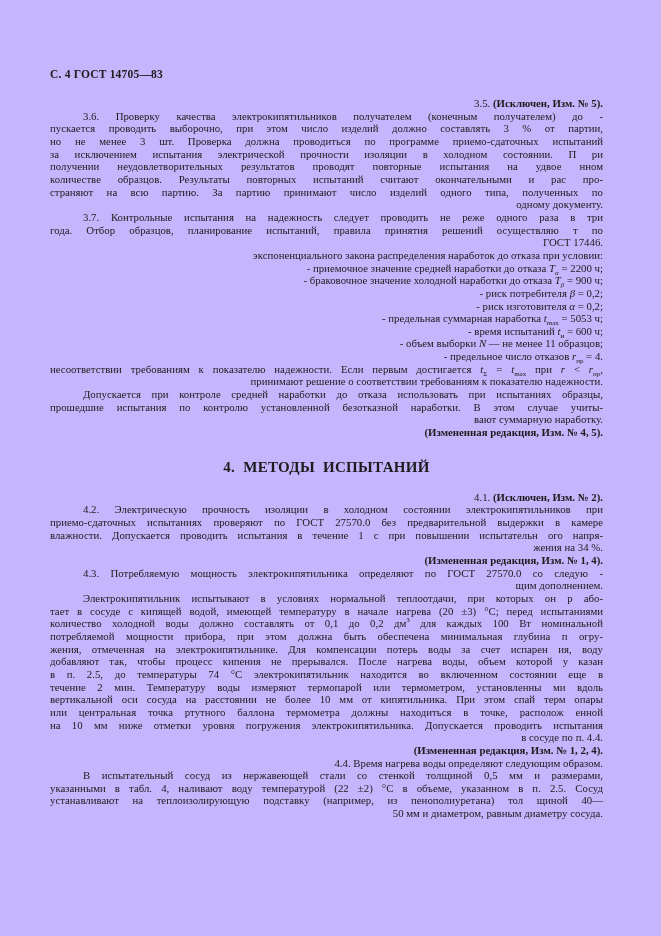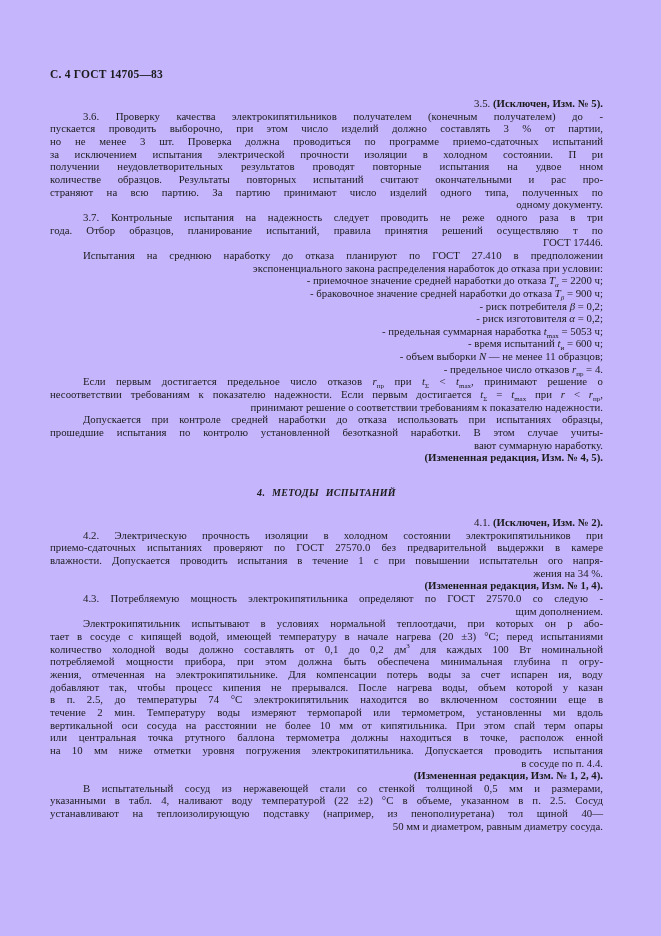--- a/index.html
+++ b/index.html
@@ -31,28 +31,27 @@
     text-align: right;
     min-height: 12.65px;
   }
   .line.j {
     text-align: justify;
     text-align-last: justify;
   }
   .line.ip { text-indent: 33px; }
   .line.il { text-indent: 40px; }
   .heading {
-    font-size: 10px;
+    font-size: 15px;
     line-height: 13px;
     font-weight: bold;
     text-align: center;
     margin: 22px 0 17px 0;
     word-spacing: 4px;
     letter-spacing: 0.3px;
-    font-style: italic;
   }
   .line sub { font-size: 7px; line-height: 0; }
   .line sup { font-size: 7px; line-height: 0; }
   .b { font-weight: bold; }
   .i { font-style: italic; }
 </style>
 </head>
 <body>
 
 <div class="page">
@@ -64,31 +63,29 @@
         <div class="line j"><span>пускается проводить выборочно, при этом число изделий должно составлять 3 % от партии,</span></div>
         <div class="line j"><span>но не менее 3 шт. Проверка должна проводиться по программе приемо-сдаточных испытаний</span></div>
         <div class="line j"><span>за исключением испытания электрической прочности изоляции в холодном состоянии. П ри</span></div>
         <div class="line j"><span>получении неудовлетворительных результатов проводят повторные испытания на удвое нном</span></div>
         <div class="line j"><span>количестве образцов. Результаты повторных испытаний считают окончательными и рас про-</span></div>
         <div class="line j"><span>страняют на всю партию. За партию принимают число изделий одного типа, полученных по</span></div>
         <div class="line"><span>одному документу.</span></div>
         <div class="line j ip"><span>3.7. Контрольные испытания на надежность следует проводить не реже одного раза в три</span></div>
         <div class="line j"><span>года. Отбор образцов, планирование испытаний, правила принятия решений осуществляю т по</span></div>
         <div class="line"><span>ГОСТ 17446.</span></div>
-        <div class="line j ip"><span>Испытания на среднюю наработку до отказа планируют по ГОСТ 27.410 в предположении</span></div>
         <div class="line"><span>экспоненциального закона распределения наработок до отказа при условии:</span></div>
         <div class="line il"><span>- приемочное значение средней наработки до отказа  </span><span class="i">T</span><sub class="i">α</sub><span> = 2200 ч;</span></div>
-        <div class="line il"><span>- браковочное значение средней наработки до отказа  </span><span class="i">T</span><sub class="i">β</sub><span> = 900 ч;</span></div>
+        <div class="line il"><span>- браковочное значение холодной наработки до отказа  </span><span class="i">T</span><sub class="i">β</sub><span> = 900 ч;</span></div>
         <div class="line il"><span>- риск потребителя </span><span class="i">β</span><span> = 0,2;</span></div>
         <div class="line il"><span>- риск изготовителя </span><span class="i">α</span><span> = 0,2;</span></div>
         <div class="line il"><span>- предельная суммарная наработка </span><span class="i">t</span><sub>max</sub><span> = 5053 ч;</span></div>
         <div class="line il"><span>- время испытаний </span><span class="i">t</span><sub>и</sub><span> = 600 ч;</span></div>
         <div class="line il"><span>- объем выборки </span><span class="i">N</span><span> — не менее 11 образцов;</span></div>
         <div class="line il"><span>- предельное число отказов </span><span class="i">r</span><sub>пр</sub><span> = 4.</span></div>
-        <div class="line j ip"><span>Если первым достигается предельное число отказов </span><span class="i">r</span><sub>пр</sub><span> при </span><span class="i">t</span><sub>Σ</sub><span> &lt; </span><span class="i">t</span><sub>max</sub><span>, принимают решение о</span></div>
         <div class="line j"><span>несоответствии требованиям к показателю надежности. Если первым достигается </span><span class="i">t</span><sub>Σ</sub><span> = </span><span class="i">t</span><sub>max</sub><span> при </span><span class="i">r</span><span> &lt; </span><span class="i">r</span><sub>пр</sub><span>,</span></div>
         <div class="line"><span>принимают решение о соответствии требованиям к показателю надежности.</span></div>
         <div class="line j ip"><span>Допускается при контроле средней наработки до отказа использовать при испытаниях образцы,</span></div>
         <div class="line j"><span>прошедшие испытания по контролю установленной безотказной наработки. В этом случае учиты-</span></div>
         <div class="line"><span>вают суммарную наработку.</span></div>
         <div class="line ip"><span class="b">(Измененная редакция, Изм. № 4, 5).</span></div>
         <div class="heading"><span class="b">4. МЕТОДЫ ИСПЫТАНИЙ</span></div>
         <div class="line ip"><span>4.1. </span><span class="b">(Исключен, Изм. № 2).</span></div>
         <div class="line j ip"><span>4.2. Электрическую прочность изоляции в холодном состоянии электрокипятильников при</span></div>
         <div class="line j"><span>приемо-сдаточных испытаниях проверяют по ГОСТ 27570.0 без предварительной выдержки в камере</span></div>
@@ -103,19 +100,20 @@
         <div class="line j"><span>потребляемой мощности прибора, при этом должна быть обеспечена минимальная глубина п огру-</span></div>
         <div class="line j"><span>жения, отмеченная на электрокипятильнике. Для компенсации потерь воды за счет испарен ия, воду</span></div>
         <div class="line j"><span>добавляют так, чтобы процесс кипения не прерывался. После нагрева воды, объем которой у казан</span></div>
         <div class="line j"><span>в п. 2.5, до температуры 74 °С электрокипятильник находится во включенном состоянии еще в</span></div>
         <div class="line j"><span>течение 2 мин. Температуру воды измеряют термопарой или термометром, установленны ми вдоль</span></div>
         <div class="line j"><span>вертикальной оси сосуда на расстоянии не более 10 мм от кипятильника. При этом спай терм опары</span></div>
         <div class="line j"><span>или центральная точка ртутного баллона термометра должны находиться в точке, располож енной</span></div>
         <div class="line j"><span>на 10 мм ниже отметки уровня погружения электрокипятильника. Допускается проводить испытания</span></div>
         <div class="line"><span>в сосуде по п. 4.4.</span></div>
         <div class="line ip"><span class="b">(Измененная редакция, Изм. № 1, 2, 4).</span></div>
+        <div class="line ip"><span>4.4. Время нагрева воды определяют следующим образом.</span></div>
         <div class="line j ip"><span>В испытательный сосуд из нержавеющей стали со стенкой толщиной 0,5 мм и размерами,</span></div>
         <div class="line j"><span>указанными в табл. 4, наливают воду температурой (22 ±2) °С в объеме, указанном в п. 2.5. Сосуд</span></div>
         <div class="line j"><span>устанавливают на теплоизолирующую подставку (например, из пенополиуретана) тол щиной 40—</span></div>
         <div class="line"><span>50 мм и диаметром, равным диаметру сосуда.</span></div>
       </div>
   </div>
 </div>
 
 </body></html>

